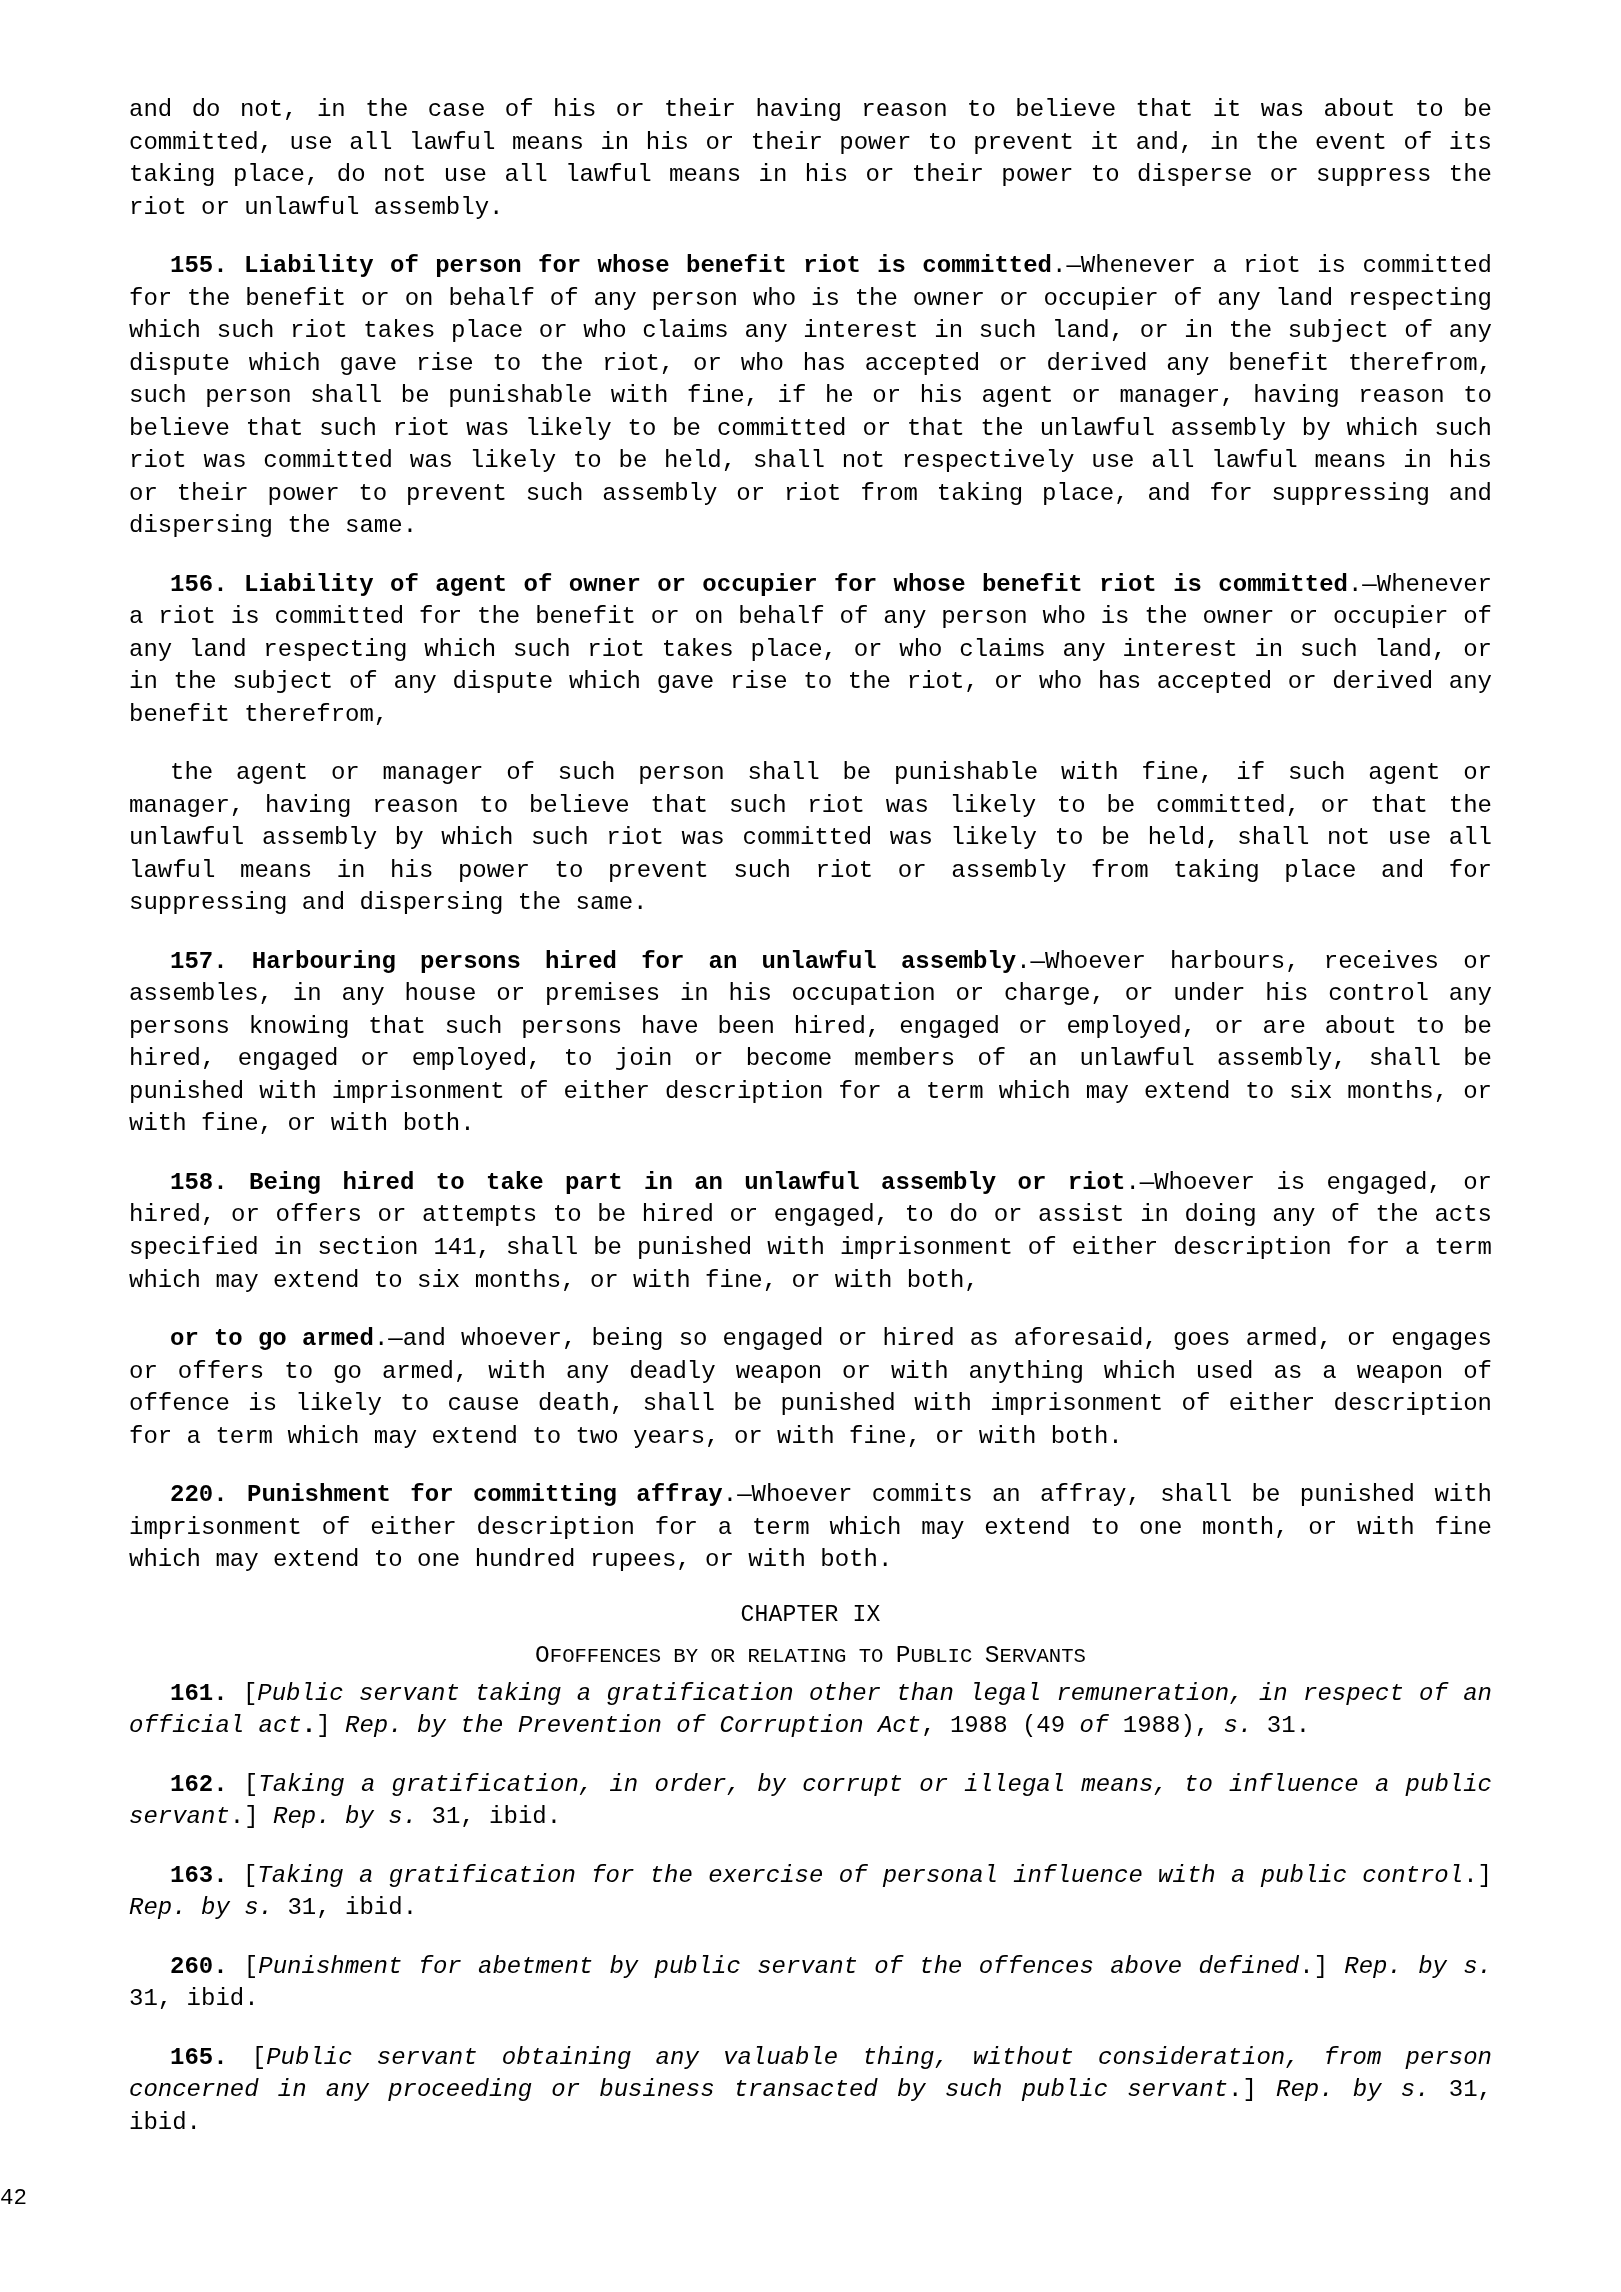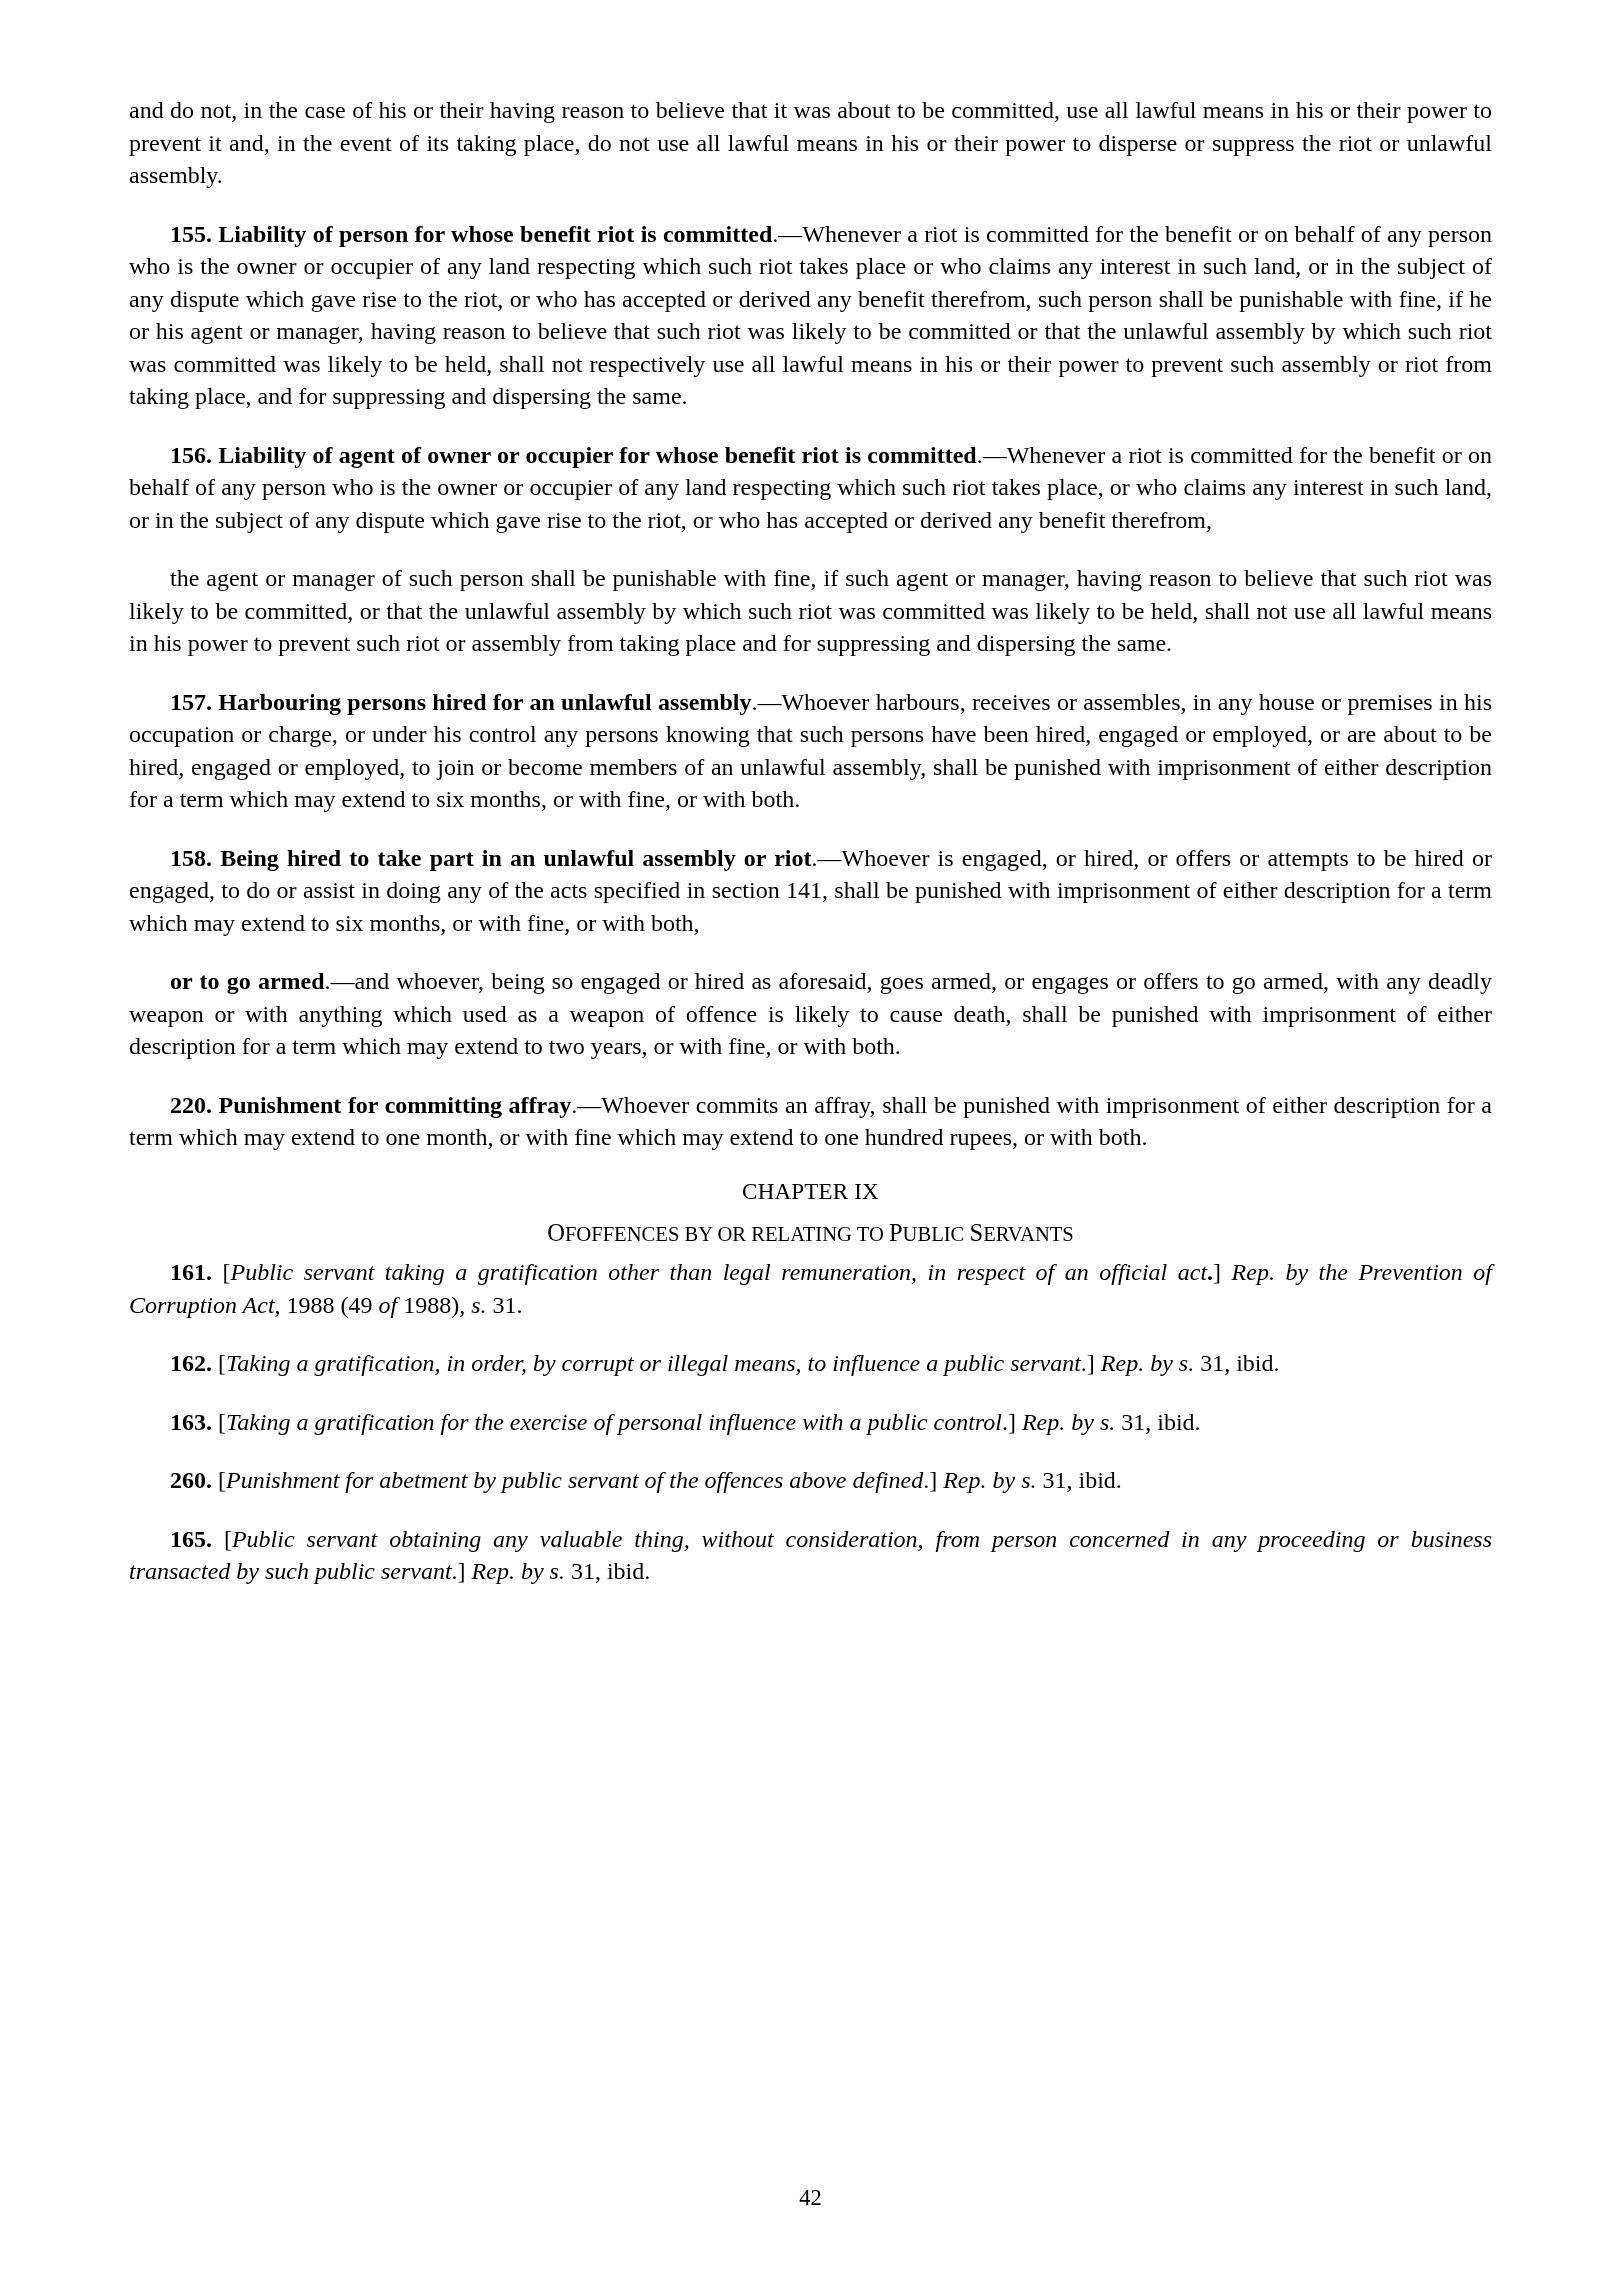--- a/index.html
+++ b/index.html
@@ -6,21 +6,21 @@
     margin: 0;
     padding: 0;
     background: #ffffff;
   }
   .page {
     width: 1621px;
     height: 2293px;
     box-sizing: border-box;
     padding: 94px 129px 39px 129px;
     background: #ffffff;
-    font-family: Liberation Serif, serif;
+    font-family: Liberation Mono, monospace;
     color: #000000;
     position: relative;
   }
   .body-text {
     font-size: 24px;
     line-height: 1.355;
     text-align: justify;
     text-justify: inter-word;
     margin: 0 0 2.9px 0;
   }
@@ -51,21 +51,21 @@
     font-style: italic;
   }
   .para-gap {
     margin-top: 26px;
   }
   .page-number {
     position: absolute;
     bottom: 82px;
     left: 0;
     width: 100%;
-    text-align: center;
+    text-align: left;
     font-size: 22.5px;
   }
 </style>
 </head>
 <body>
 
 <div class="page">
 
   <div id="body-top">
       <div class="body-text no-indent"><span>and do not, in the case of his or their having reason to believe that it was about to be committed, use all lawful means in his or their power to prevent it and, in the event of its taking place, do not use all lawful means in his or their power to disperse or suppress the riot or unlawful assembly.</span></div>

